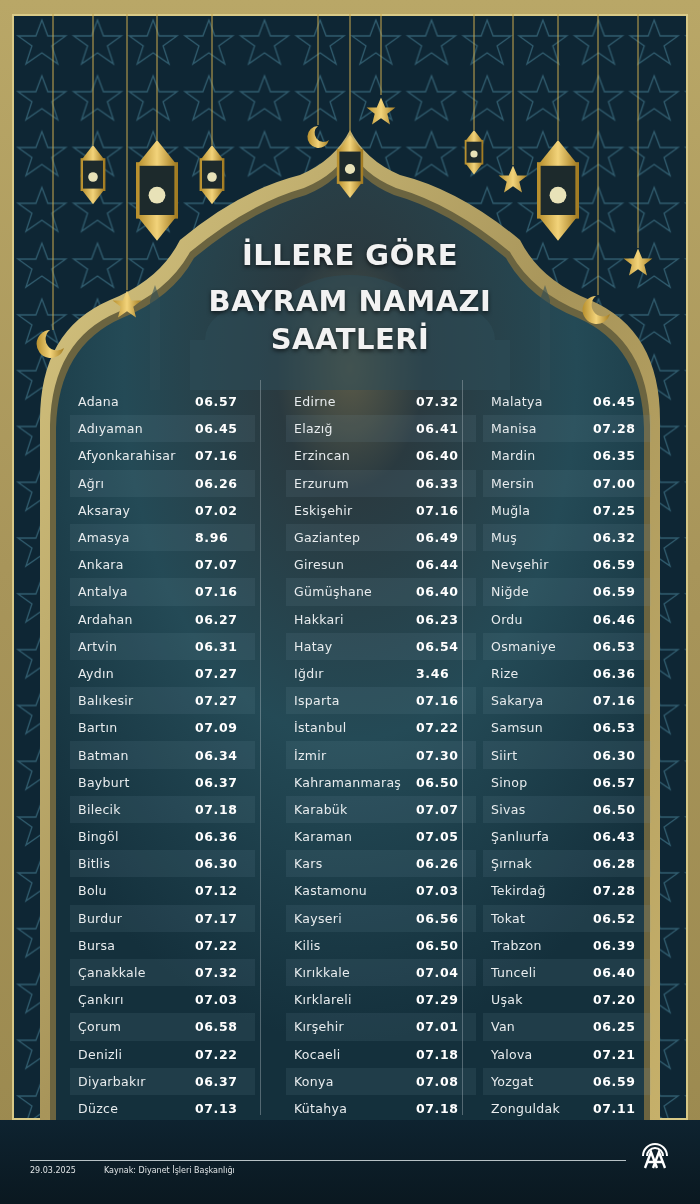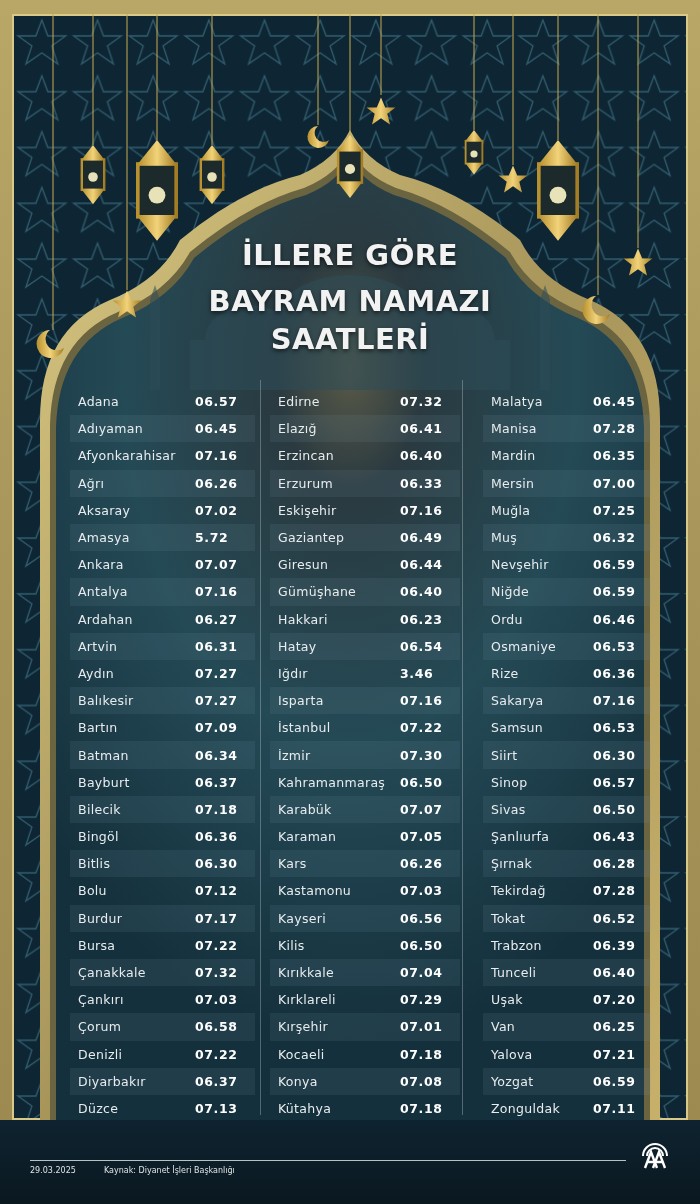--- a/index.html
+++ b/index.html
@@ -28,21 +28,21 @@
   .title { position: absolute; left: 0; width: 700px; text-align: center; color: #f2f2f2;
     font-family: "DejaVu Sans", sans-serif; font-weight: bold; font-size: 29px; letter-spacing: 0.5px;
     text-shadow: 0 2px 4px rgba(0,0,0,0.6); }
   .title.l1 { top: 238px; }
   .title.l2 { top: 284px; }
   .title.l3 { top: 322px; }
 
   .table { position: absolute; top: 380px; left: 70px; width: 580px; }
   .col { position: absolute; top: 0; margin-top: 8px; }
   .col.c1 { left: 0; width: 185px; }
-  .col.c2 { left: 200px; width: 190px; }
+  .col.c2 { left: 216px; width: 190px; }
   .col.c3 { left: 413px; width: 168px; }
   .divider { position: absolute; top: 0; width: 1px; height: 735px; background: rgba(200,210,215,0.35); }
   .divider.d1 { left: 190px; }
   .divider.d2 { left: 392px; }
 
   .row { height: 27.2px; display: flex; align-items: center; justify-content: space-between; padding: 0 0 0 8px; }
   .row:nth-child(even) { background: rgba(120,160,170,0.12); }
   .row .city { color: #e8ecee; font-size: 12.5px; letter-spacing: 0.3px; }
   .row .time { color: #ffffff; font-weight: bold; font-size: 12.5px; letter-spacing: 0.6px; width: 48px; }
   .col.c3 .row .time { width: 58px; }
@@ -207,21 +207,21 @@
         <div class="row">
           <span class="city">Ağrı</span>
           <span class="time">06.26</span>
         </div>
         <div class="row">
           <span class="city">Aksaray</span>
           <span class="time">07.02</span>
         </div>
         <div class="row">
           <span class="city">Amasya</span>
-          <span class="time">5.72</span>
+          <span class="time">8.96</span>
         </div>
         <div class="row">
           <span class="city">Ankara</span>
           <span class="time">07.07</span>
         </div>
         <div class="row">
           <span class="city">Antalya</span>
           <span class="time">07.16</span>
         </div>
         <div class="row">

